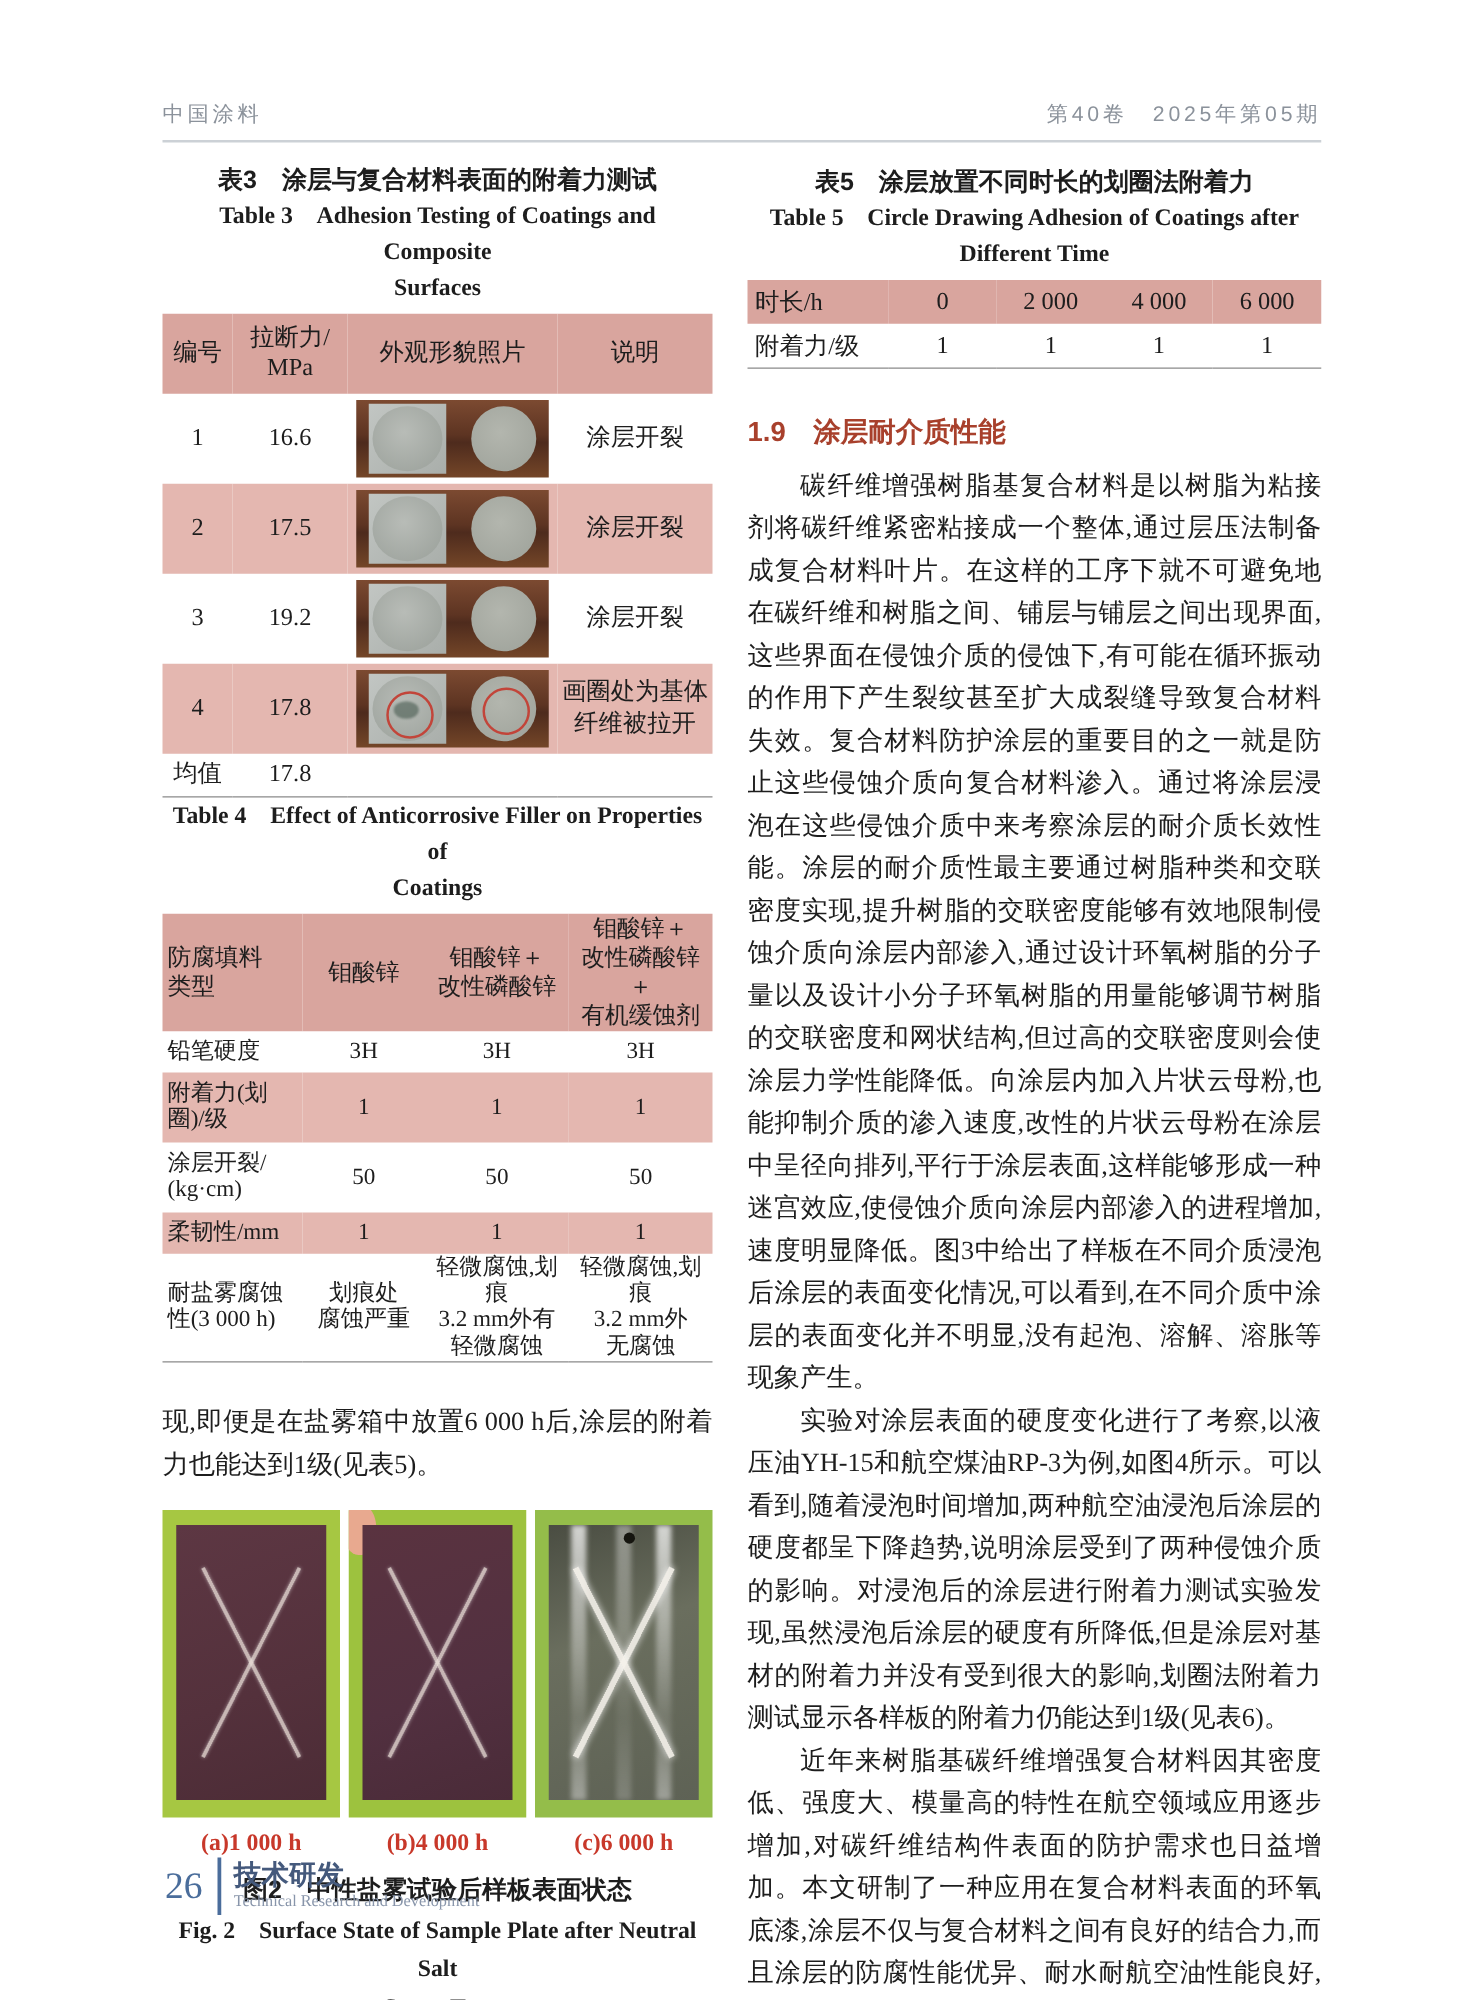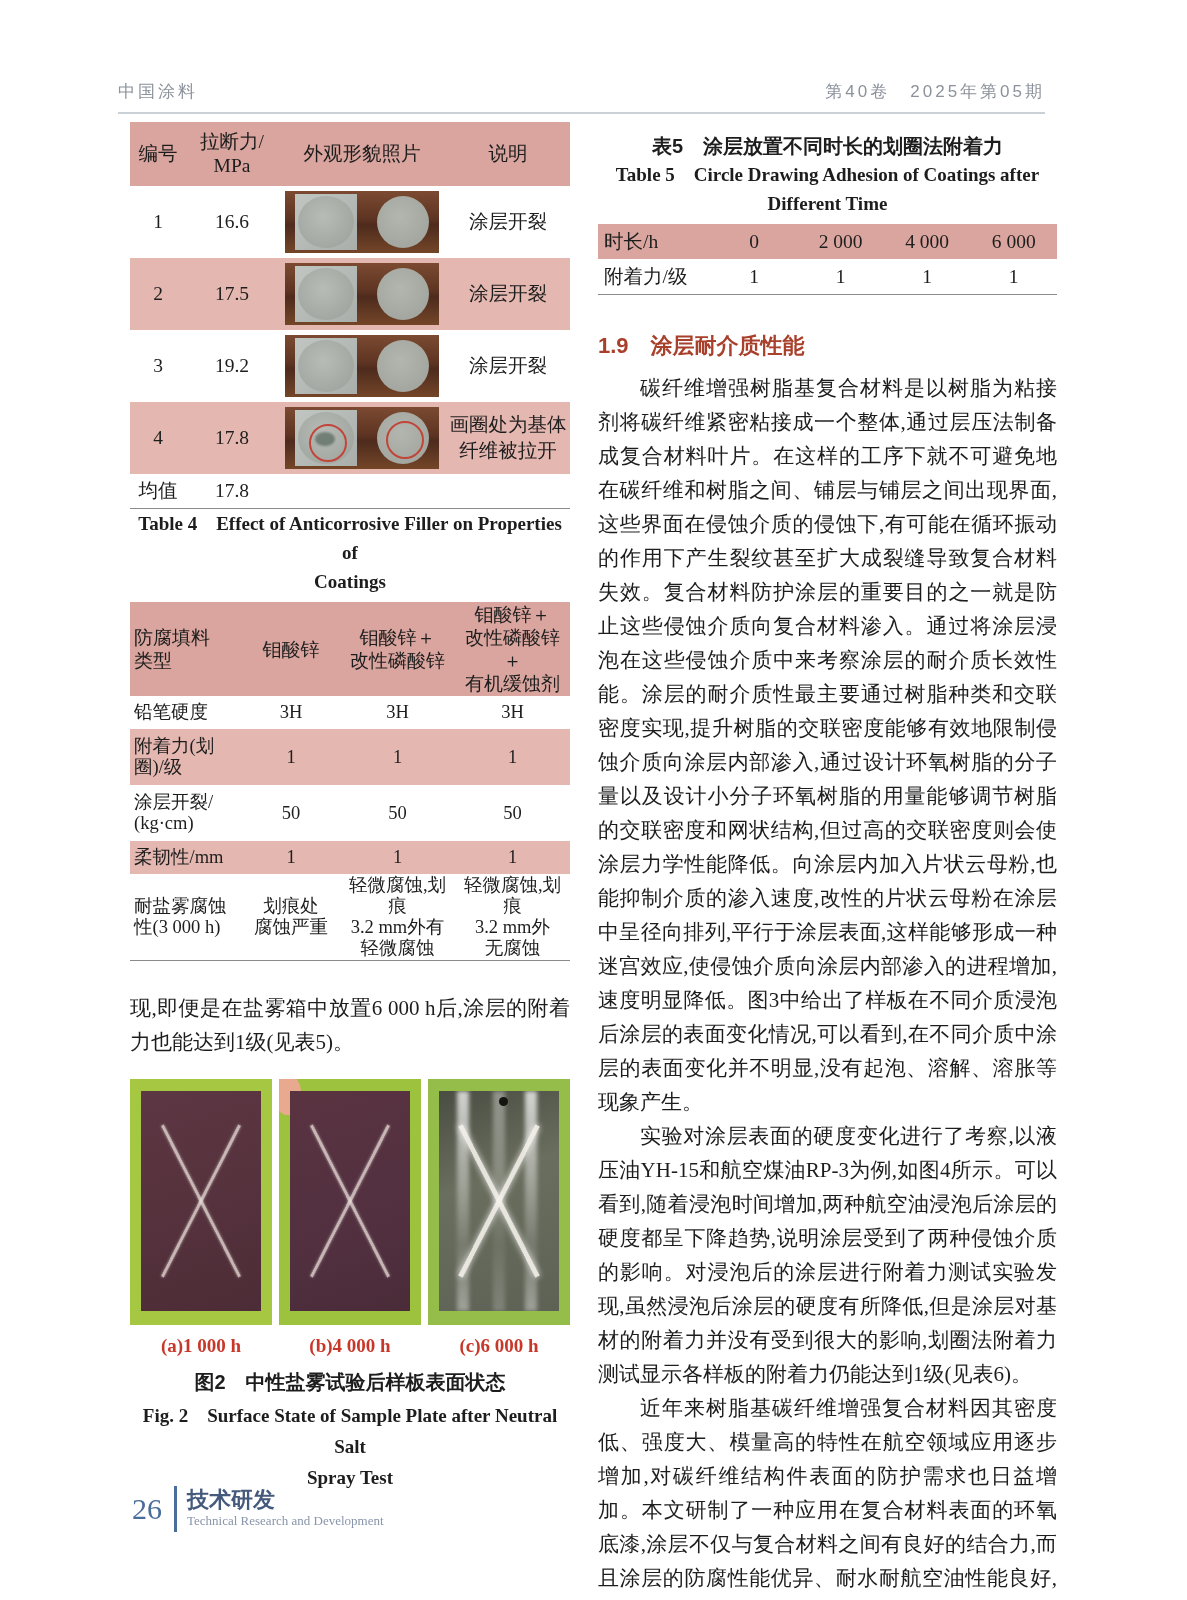--- a/index.html
+++ b/index.html
@@ -1,21 +1,21 @@
 <!DOCTYPE html>
 <html><head>
 <meta charset="utf-8">
 <style>
   html,body{margin:0;padding:0;background:#ffffff;}
   .page{position:relative;width:1187px;height:1600px;background:#fff;overflow:hidden;
         font-family:"Liberation Serif","DejaVu Serif",serif;color:#1d1d1d;}
   .pre{white-space:pre-line;}
 
   
-  .pagehead{position:absolute;left:118px;top:80px;width:927px;display:flex;
+  .pagehead{position:absolute;left:130px;top:80px;width:927px;display:flex;
             justify-content:space-between;align-items:flex-end;
             border-bottom:2px solid #ccd1d6;padding-bottom:9px;
             font-family:"Liberation Sans","DejaVu Sans",sans-serif;
             font-size:17px;color:#8b929b;letter-spacing:3px;}
 
   
   .columns{position:absolute;left:130px;top:122px;display:flex;gap:28px;}
   .col-left{width:440px;}
   .col-right{width:459px;}
 
@@ -117,20 +117,23 @@
 
   <div class="pagehead">
     <span>中国涂料</span>
     <span>第40卷　2025年第05期</span>
   </div>
 
   <div class="columns">
 
     <div class="col-left">
 
+      <div class="tt-cn">表3　涂层与复合材料表面的附着力测试</div>
+      <div class="tt-en pre">Table 3　Adhesion Testing of Coatings and Composite
+Surfaces</div>
 
       <table class="t3 t-bottom">
         <colgroup>
             <col class="c-no">
             <col class="c-mpa">
             <col class="c-ph">
             <col class="c-note">
           </colgroup>
         <tbody>
             <tr class="hdr">

